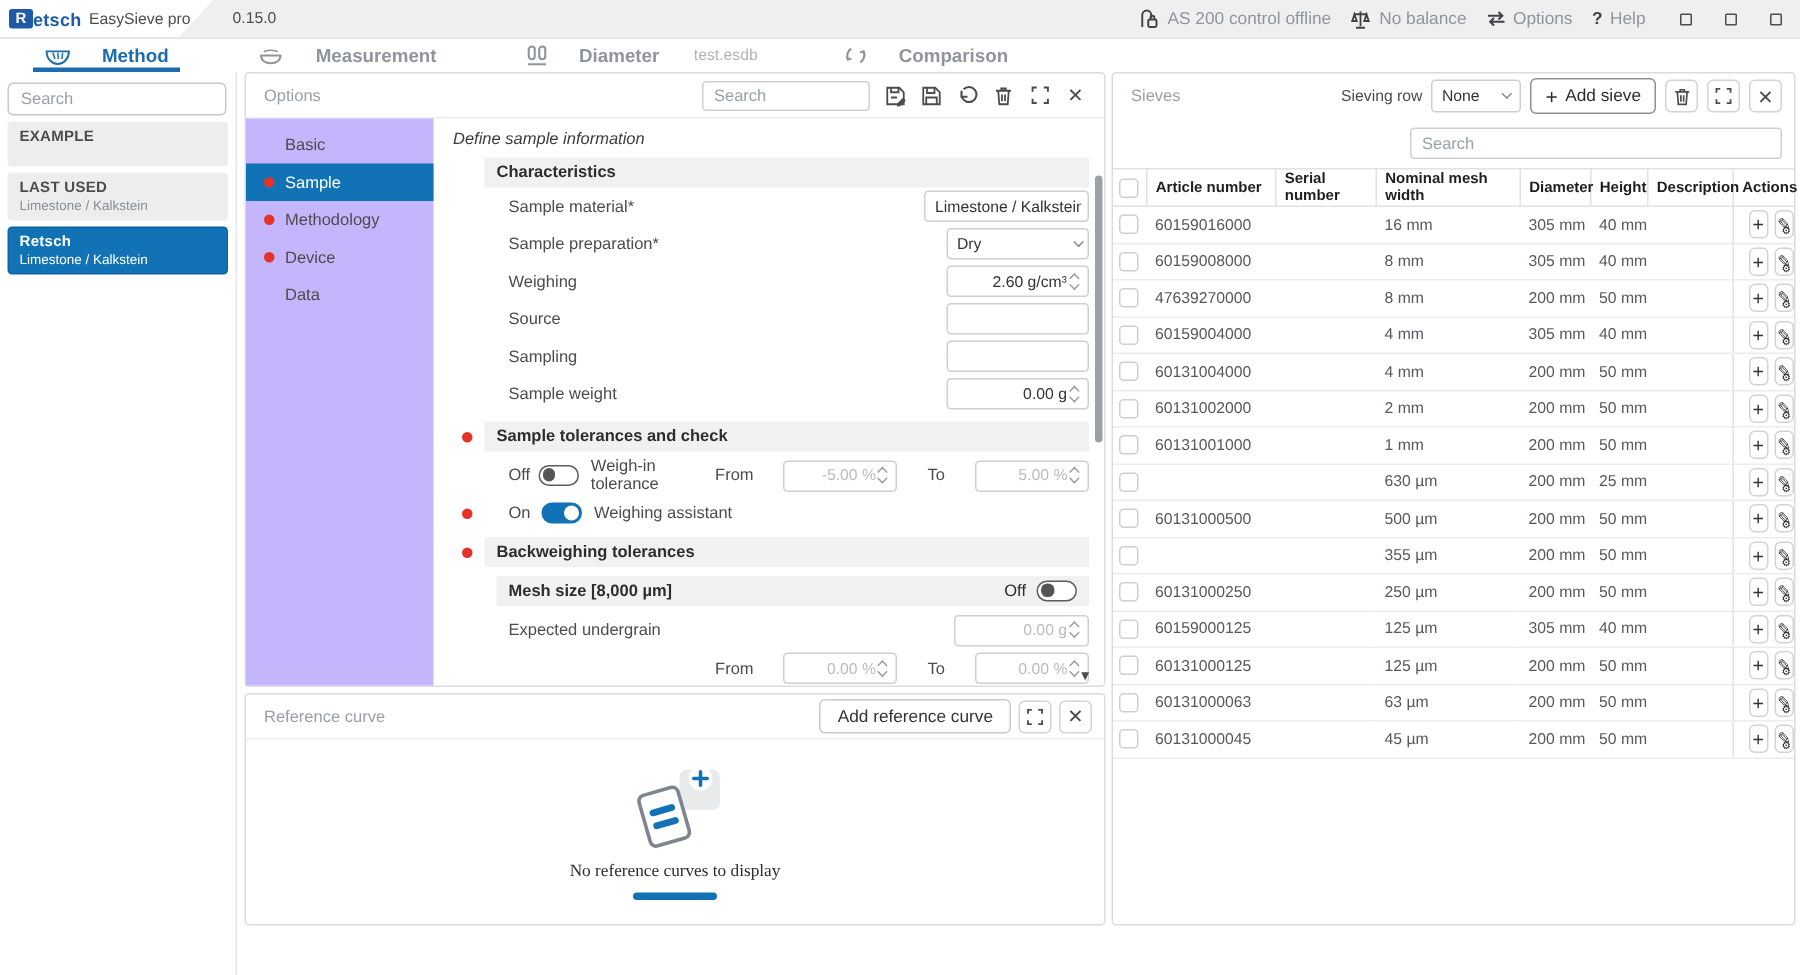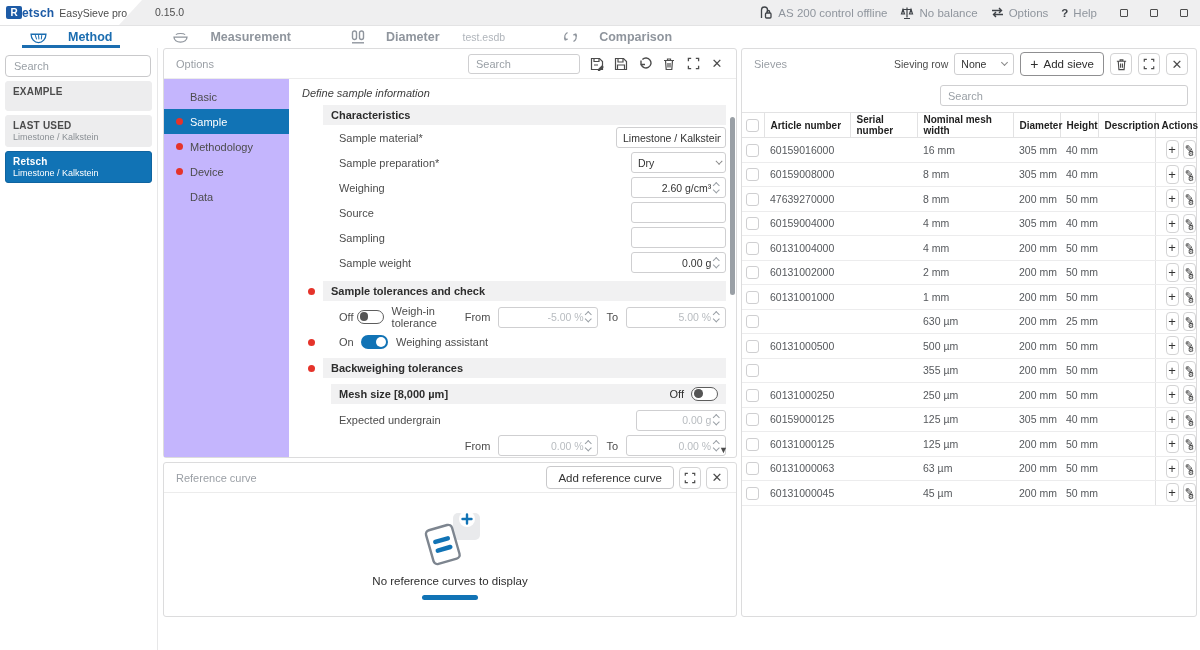--- a/index.html
+++ b/index.html
@@ -61,46 +61,46 @@
   .form-title { font-size:11px; font-style:italic; color:#3c3c3c; margin:0 0 6px 13px; }
   .sec-row { display:flex; align-items:center; margin-left:19px; margin-right:10px; }
   .sec-row .dotslot { width:15px; display:flex; }
   .sec-bar { flex:1; height:20px; background:#f1f1f2; display:flex; align-items:center; padding:0 8px; font-size:11px; font-weight:bold; color:#2d2d2d; }
   .frow { display:flex; align-items:center; height:25px; padding-left:50px; padding-right:10px; font-size:11px; color:#4c4c4c; }
   .frow .flabel { flex:1; }
   .ctl { display:flex; align-items:center; height:21px; border:1px solid #cfcfd1; border-radius:3px; background:#fff; padding:0 4px 0 6px; }
   .ctl input { border:none; outline:none; width:100%; font-size:10.5px; font-family:inherit; color:#333; text-align:right; background:transparent; }
   .ctl input.lt { text-align:left; }
   .ctl.dim input { color:#b8bcc0; }
-  .w110 { width:110px; } .w95 { width:95px; } .w88 { width:100px; } .w90 { width:90px; }
+  .w110 { width:110px; } .w95 { width:95px; } .w88 { width:76px; } .w90 { width:90px; }
   .spin { display:flex; flex-direction:column; justify-content:center; align-items:center; width:11px; gap:2.5px; }
   .spin i { display:block; width:4.5px; height:4.5px; border-left:1.3px solid #9aa0a6; border-top:1.3px solid #9aa0a6; }
   .spin .up { transform:rotate(45deg); } .spin .dn { transform:rotate(225deg); margin-top:-2px; }
   .chev { display:inline-block; width:5px; height:5px; border-left:1.4px solid #888; border-top:1.4px solid #888; transform:rotate(225deg); margin-left:6px; margin-top:-3px; }
   .selectbox { justify-content:space-between; }
   .toggle { width:27px; height:14px; border-radius:8px; position:relative; flex:0 0 auto; cursor:pointer; }
   .toggle.off { border:1.5px solid #5d5d5d; background:#fff; }
   .toggle.off::after { content:""; position:absolute; left:2px; top:1.2px; width:8.5px; height:8.5px; border-radius:50%; background:#555; }
   .toggle.on { background:#1173b5; }
   .toggle.on::after { content:""; position:absolute; right:2px; top:2px; width:10px; height:10px; border-radius:50%; background:#fff; }
   .tstate { width:22px; font-size:11px; color:#4c4c4c; }
   .tol-row { display:flex; align-items:center; padding-left:50px; padding-right:10px; height:26px; font-size:11px; color:#4c4c4c; }
   .tol-row .tname { margin-left:8px; }
-  .fromto { margin-left:auto; display:flex; align-items:center; gap:8px; }
+  .fromto { margin-left:auto; display:flex; align-items:center; gap:20px; }
   .dot-inline { position:absolute; left:19px; }
   .meshbar { margin-left:42px; margin-right:10px; height:20px; background:#f1f1f2; display:flex; align-items:center; padding:0 8px; font-size:11px; font-weight:bold; color:#2d2d2d; margin-top:6px; }
   .meshbar .right { margin-left:auto; display:flex; align-items:center; gap:7px; font-weight:normal; }
   .vscroll { position:absolute; right:1px; top:38px; width:5px; height:178px; background:#9aa0a6; border-radius:3px; }
   .scrollhint { position:absolute; right:8px; bottom:2px; font-size:9px; color:#4c4c4c; }
 
   
   .reference-panel { left:163px; top:462px; width:574px; height:155px; }
   .ref-actions { margin-left:auto; display:flex; align-items:center; gap:5px; }
   .btn-outline { height:23px; border:1px solid #c9c9cb; border-radius:4px; background:#fff; font-size:11.5px; font-family:inherit; color:#333; padding:0 11px; cursor:pointer; }
-  .ref-body { height:123px; display:flex; flex-direction:column; align-items:center; justify-content:center; }
+  .ref-body { height:123px; display:flex; flex-direction:column; align-items:center; justify-content:center;font-family:Liberation Serif, serif; }
   .ref-empty-text { font-size:11.5px; color:#2d2d2d; margin-top:4px; }
   .ref-blue-bar { width:56px; height:5px; border-radius:3px; background:#1173b5; margin-top:8px; }
 
   
   .sieves-panel { left:741px; top:48px; width:456px; height:569px; }
   .sieves-header-controls { margin-left:auto; display:flex; align-items:center; gap:6px; }
   .sieving-row-label { font-size:10.5px; color:#4c4c4c; }
   .mini-select { display:flex; align-items:center; justify-content:space-between; width:60px; height:22px; border:1px solid #cfcfd1; border-radius:3px; font-size:10.5px; color:#333; padding:0 6px; cursor:pointer; }
   .btn-addsieve { display:flex; align-items:center; gap:5px; height:24px; border:1px solid #8f8f91; border-radius:4px; background:#fff; font-size:11.5px; font-family:inherit; color:#2d2d2d; padding:0 9px; cursor:pointer; }
   .btn-addsieve .plus { font-size:14px; line-height:1; margin-top:-1px; }

